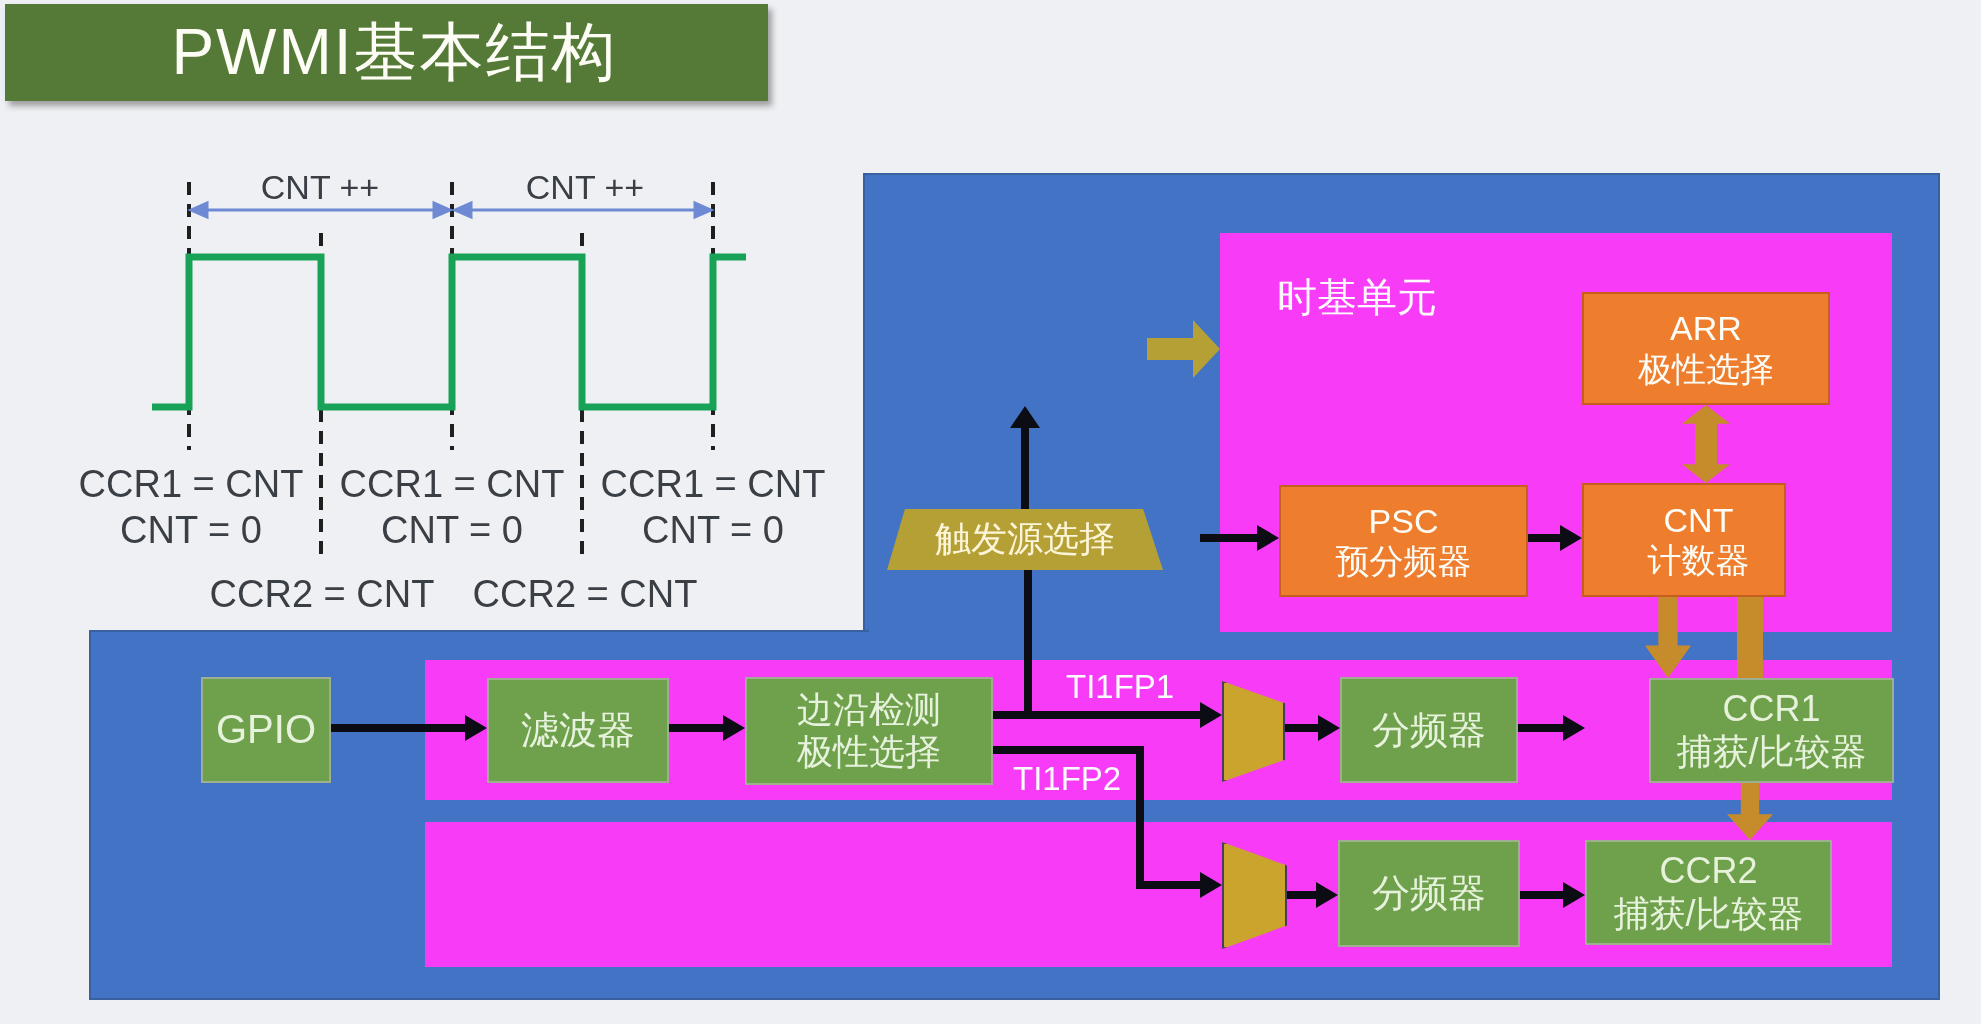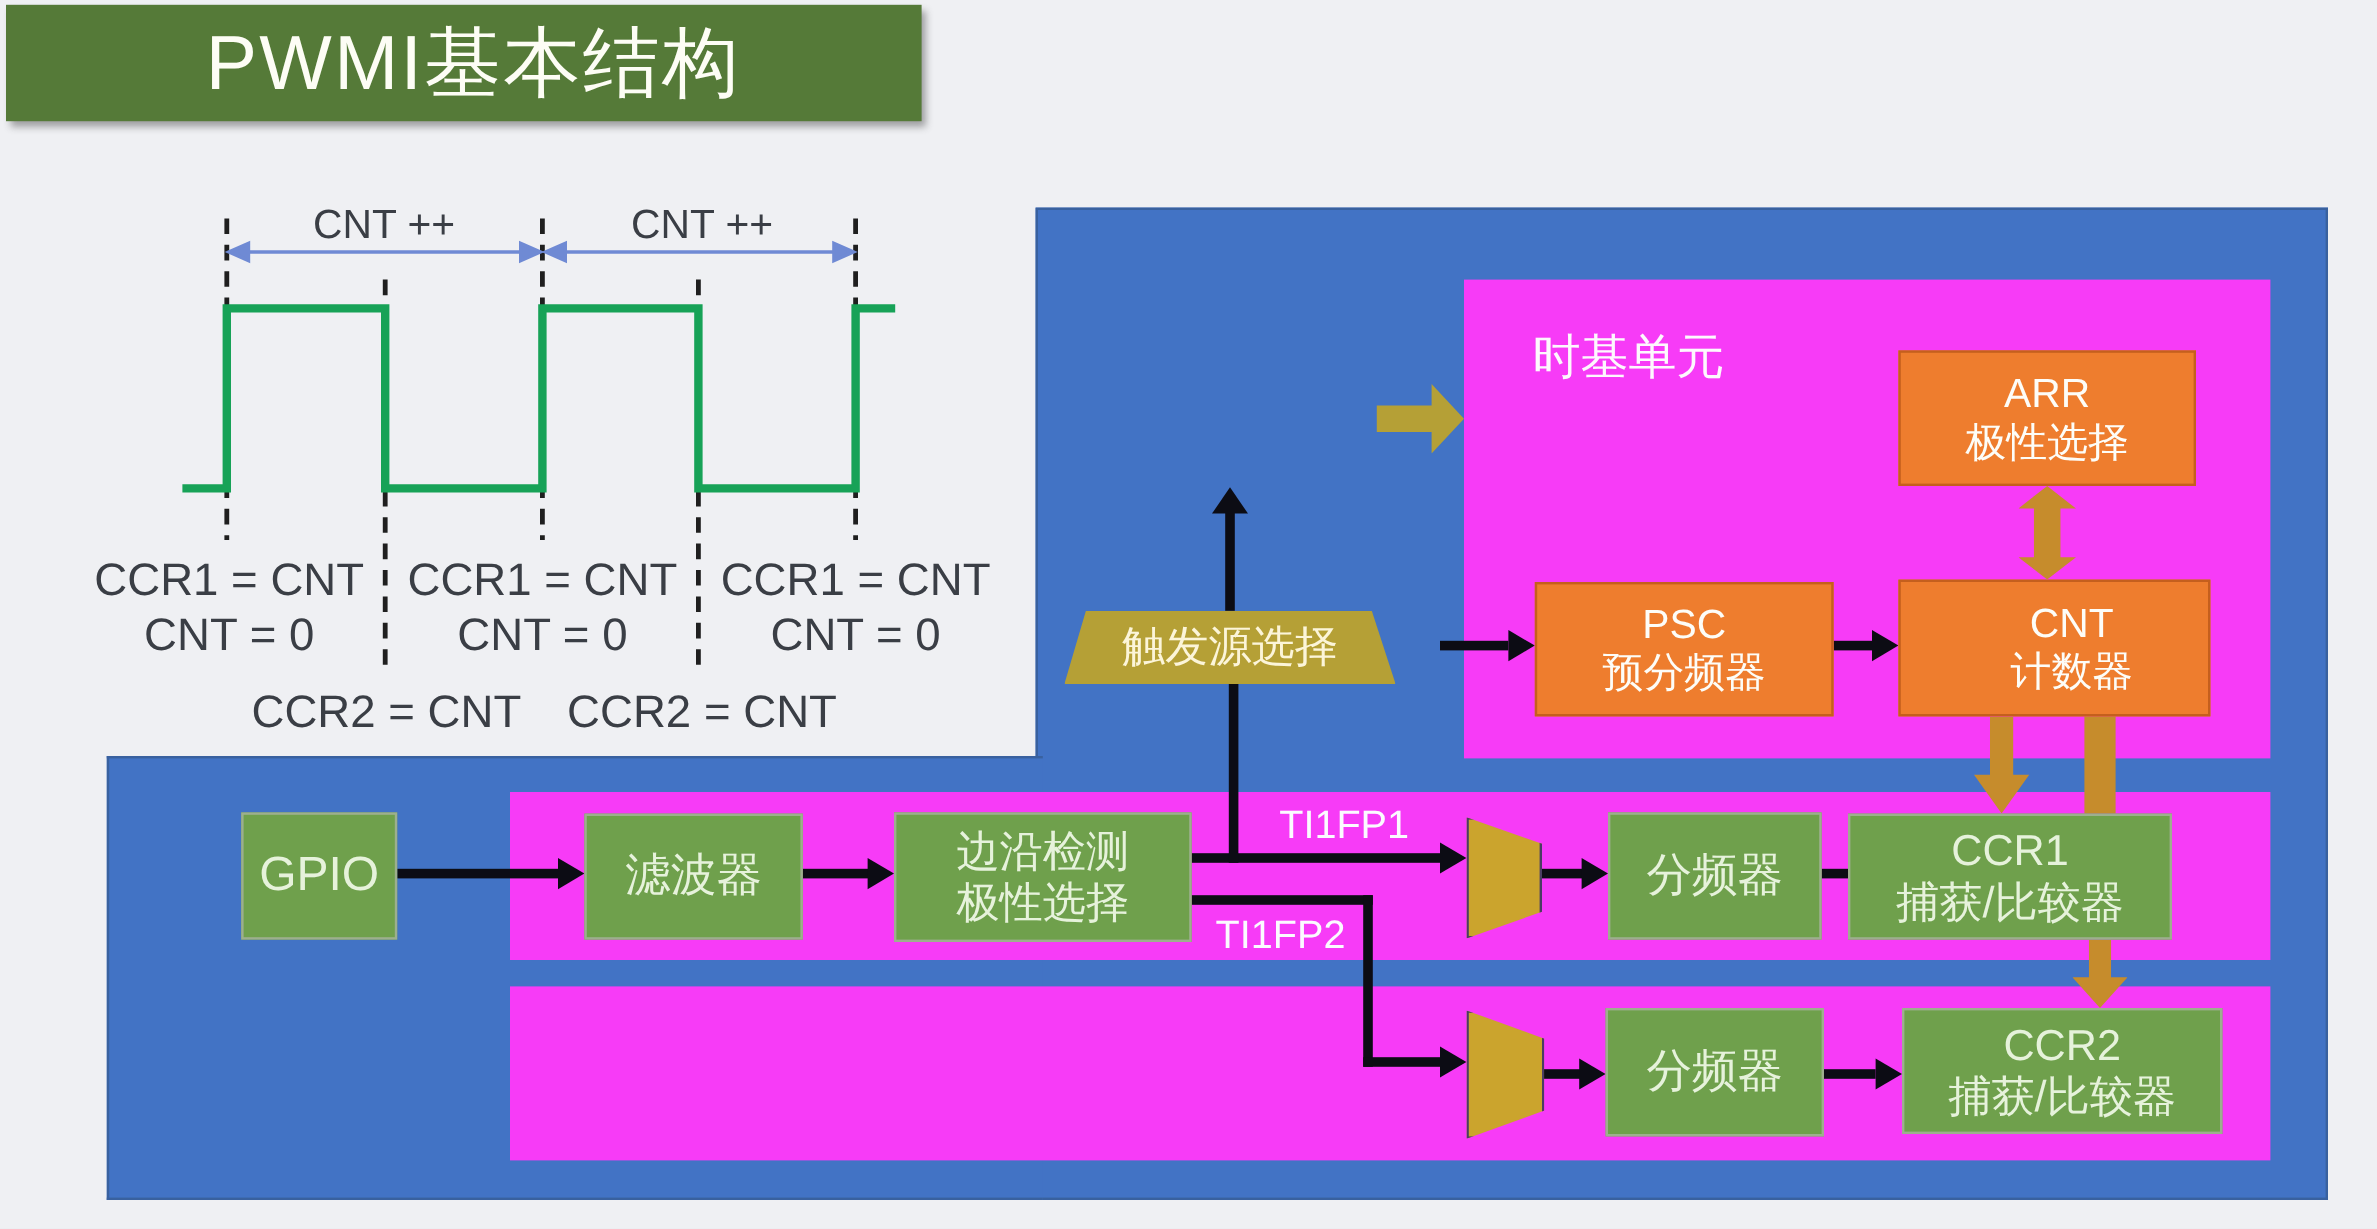--- a/index.html
+++ b/index.html
@@ -141,21 +141,21 @@
 
   <div class="abs box trap" style="left:887px;top:509px;width:276px;height:61px;font-size:36px;">
     <div>触发源选择</div>
   </div>
 
   <div class="abs box orange" style="left:1279px;top:485px;width:249px;height:112px;font-size:34px;">
     <div>PSC</div>
     <div>预分频器</div>
   </div>
 
-  <div class="abs box orange" style="left:1582px;top:483px;width:260px;height:114px;font-size:34px;padding-left:29px;">
+  <div class="abs box orange" style="left:1582px;top:483px;width:204px;height:114px;font-size:34px;padding-left:29px;">
     <div>CNT</div>
     <div>计数器</div>
   </div>
 
   <div class="abs box orange" style="left:1582px;top:292px;width:248px;height:113px;font-size:34px;justify-content:center;">
     <div>ARR</div>
     <div>极性选择</div>
   </div>
 
   <div class="abs box green" style="left:487px;top:678px;width:182px;height:105px;font-size:38px;">
@@ -171,30 +171,30 @@
     <div>极性选择</div>
   </div>
 
   <div class="abs mux" style="left:1222px;top:681px;width:59px;height:97px;"></div>
   <div class="abs mux" style="left:1222px;top:842px;width:61px;height:103px;"></div>
 
   <div class="abs box green" style="left:1340px;top:677px;width:178px;height:106px;font-size:38px;">
     <div>分频器</div>
   </div>
 
-  <div class="abs box green" style="left:1540px;top:678px;width:270px;height:105px;font-size:36px;">
+  <div class="abs box green" style="left:1649px;top:678px;width:245px;height:105px;font-size:36px;">
     <div>CCR1</div>
     <div>捕获/比较器</div>
   </div>
 
   <div class="abs box green" style="left:1338px;top:840px;width:182px;height:107px;font-size:38px;">
     <div>分频器</div>
   </div>
 
-  <div class="abs box green" style="left:1585px;top:840px;width:267px;height:105px;font-size:36px;">
+  <div class="abs box green" style="left:1585px;top:840px;width:247px;height:105px;font-size:36px;">
     <div>CCR2</div>
     <div>捕获/比较器</div>
   </div>
 
   <div class="abs wlabel" style="left:1066px;top:668px;">TI1FP1</div>
   <div class="abs wlabel" style="left:1013px;top:760px;">TI1FP2</div>
 
 </div>
 
 </body></html>

